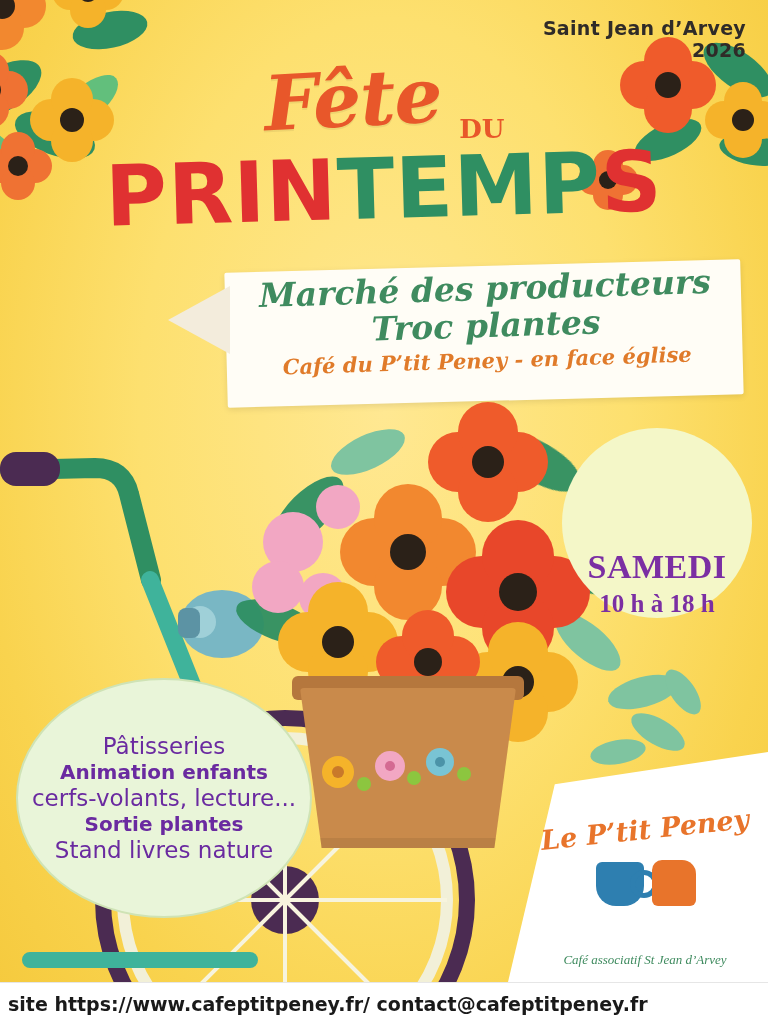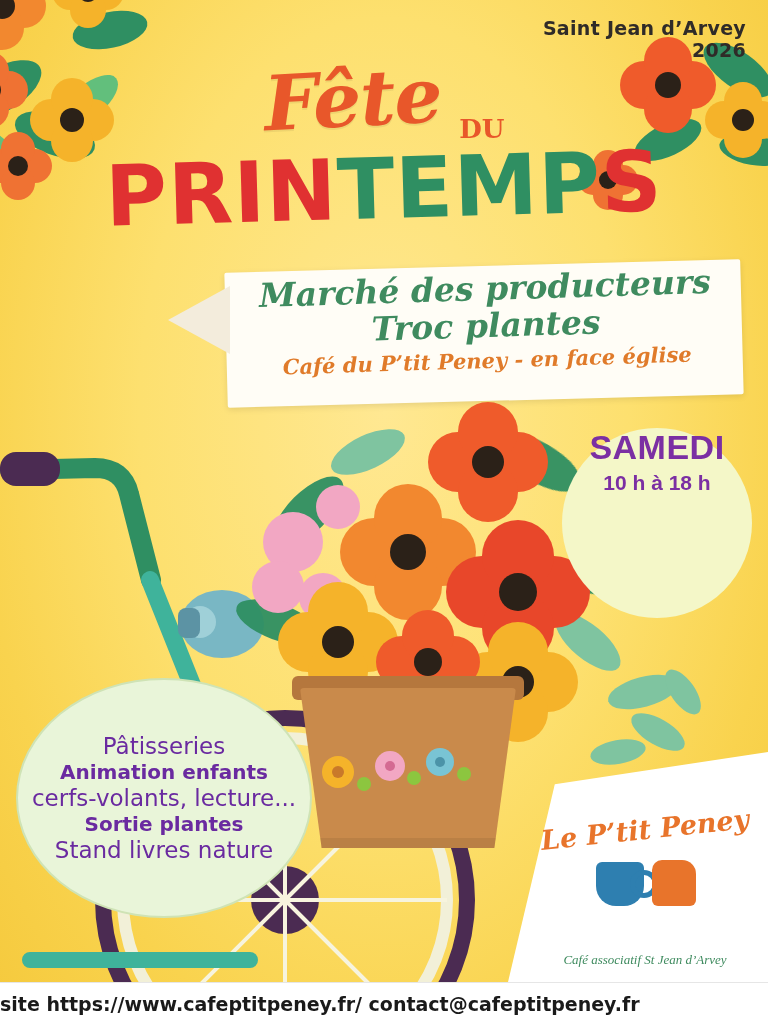--- a/index.html
+++ b/index.html
@@ -105,30 +105,30 @@
     font-family: "DejaVu Serif", serif;
     font-style: italic; font-weight: bold;
     font-size: 21px; color: #e07b2a; margin-top: 4px;
   }
 
   
   .samedi {
     position: absolute; right: 16px; top: 428px;
     width: 190px; height: 190px; border-radius: 50%;
     background: #f4f7c8;
-    display: flex; flex-direction: column; align-items: center; justify-content: flex-start;
+    display: flex; flex-direction: column; align-items: center; justify-content: flex-end;
     text-align: center;
     color: #7b2fa3;
-    font-family: Liberation Sans, sans-serif;
+    font-family: Liberation Serif, serif;
     font-weight: bold;
     box-shadow: 0 0 0 0 rgba(0,0,0,0);
   }
   .samedi .d1 { font-size: 34px; letter-spacing: .5px; }
   .samedi .d2 { font-size: 31px; margin-top: 2px; }
-  .samedi .d3 { font-size: 21px; margin-top: 4px; }
+  .samedi .d3 { font-size: 25px; margin-top: 4px; }
 
   
   .activities {
     position: absolute; left: 16px; top: 678px;
     width: 296px; height: 240px; border-radius: 50%;
     background: #e9f5d9;
     border: 2px solid #cfe3b5;
     display: flex; flex-direction: column; align-items: center; justify-content: center;
     text-align: center;
     color: #6a2aa0;
@@ -155,21 +155,21 @@
     background: #b5773d; border-radius: 6px;
   }
 
   
   .footer {
     position: absolute; left: 0; bottom: 0; width: 768px; height: 42px;
     background: #ffffff;
     display: flex; align-items: center;
     font-family: "DejaVu Sans", sans-serif;
     font-weight: bold; font-size: 19px; color: #1a1a1a;
-    padding-left: 0;
+    padding-left: 8px;
     border-top: 1px solid #e6e6e6;
   }
 
   
   .fold {
     position: absolute; right: 0; bottom: 42px; width: 260px; height: 230px;
     background: #ffffff;
     clip-path: polygon(18% 14%, 100% 0, 100% 100%, 0 100%);
     box-shadow: -3px -3px 10px rgba(0,0,0,.12);
   }

